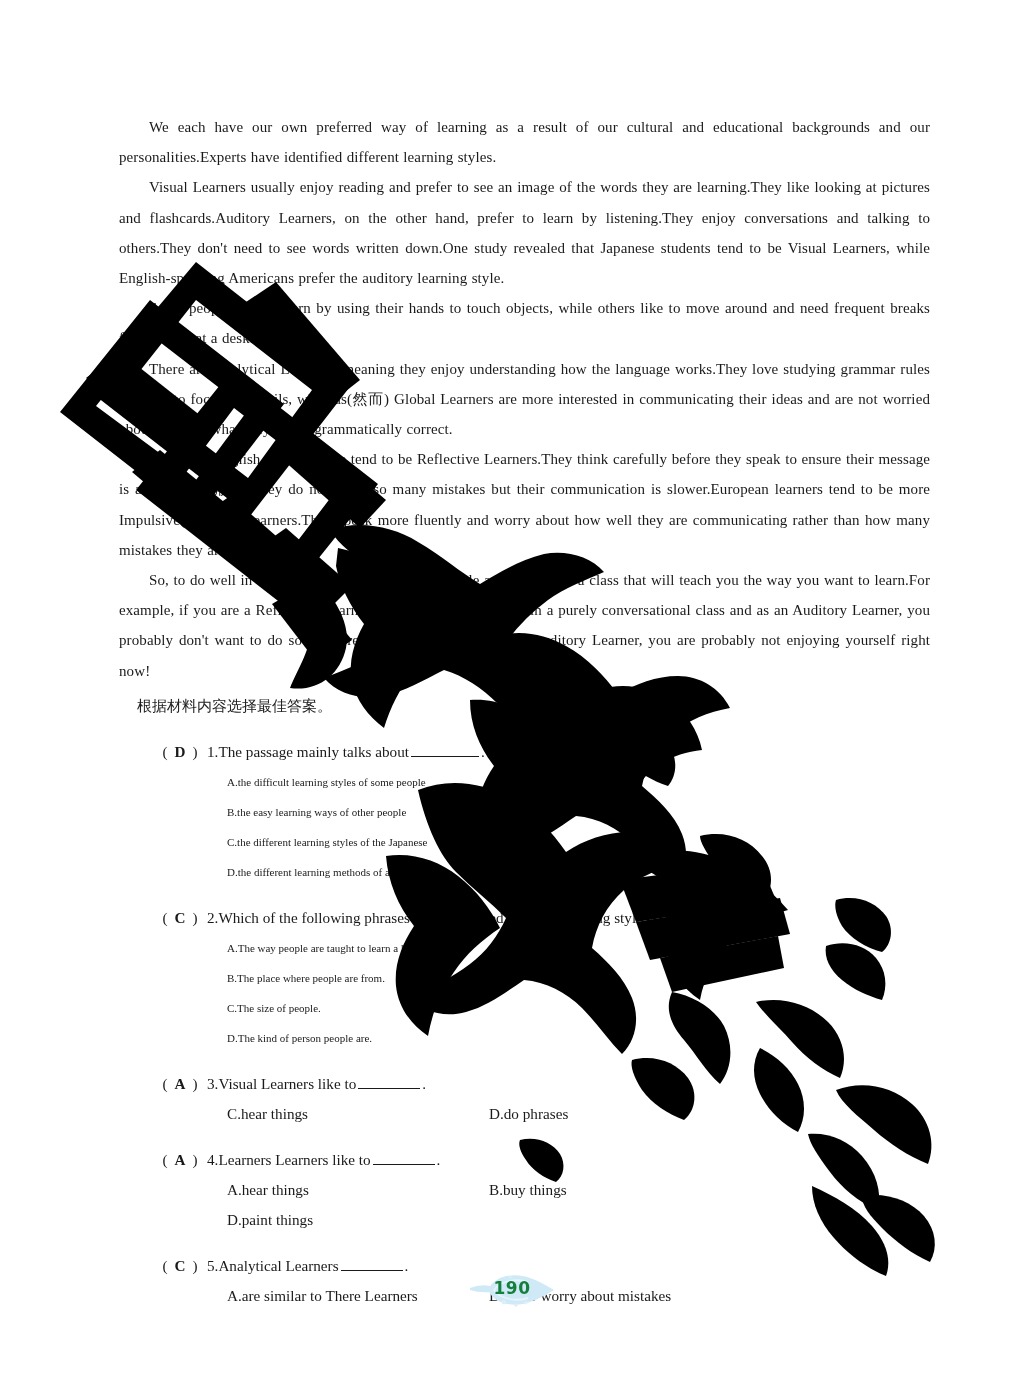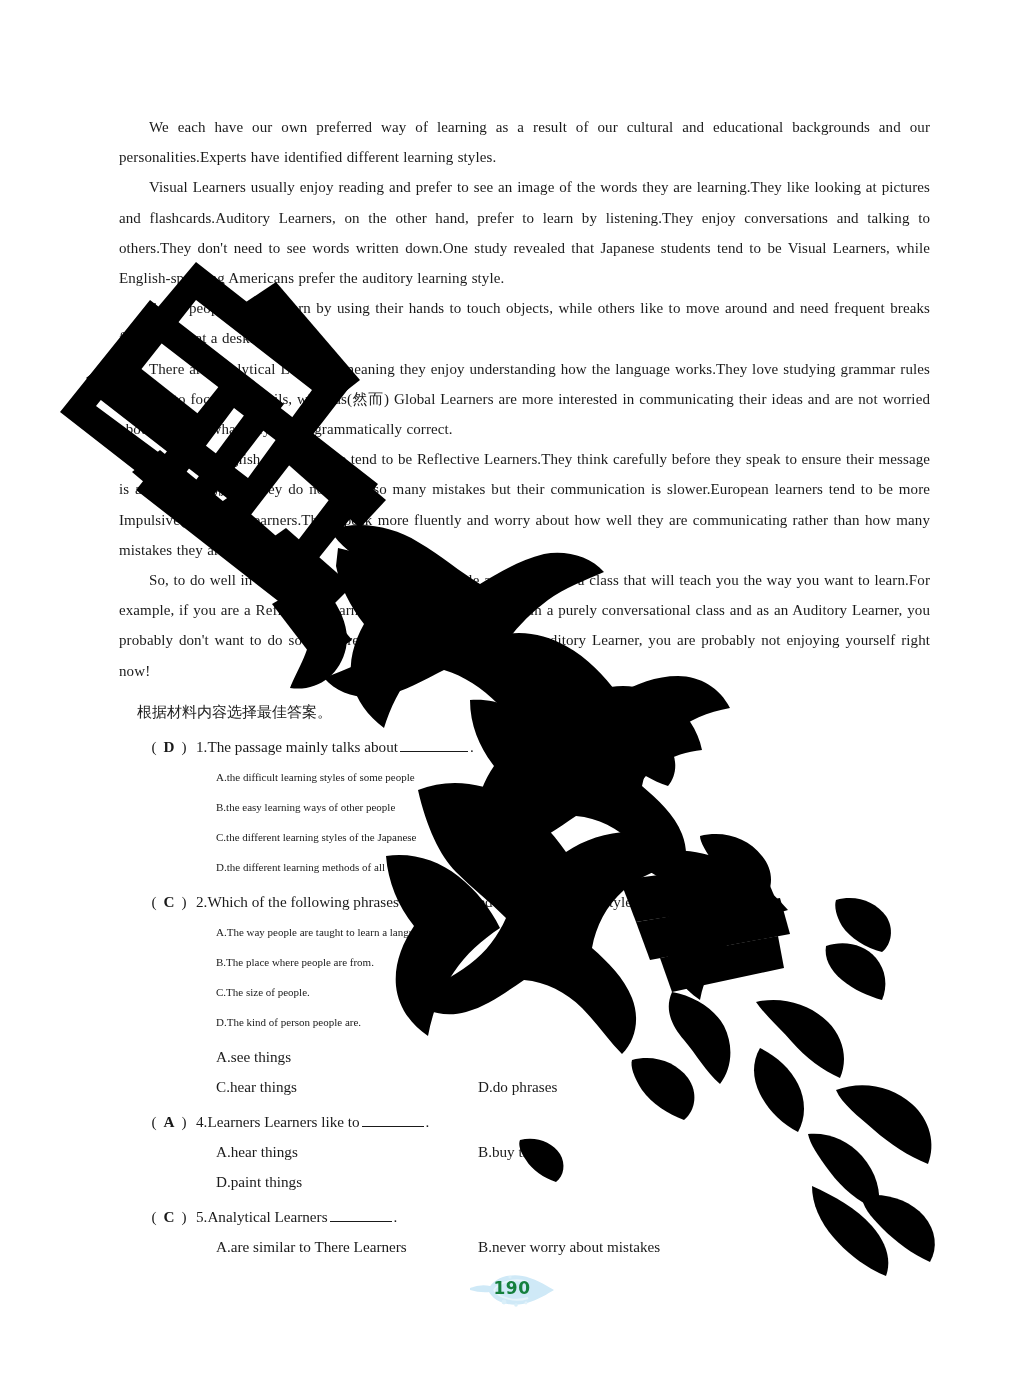--- a/index.html
+++ b/index.html
@@ -38,33 +38,33 @@
     text-align: justify;
     text-justify: inter-word;
     text-indent: 2em;
     letter-spacing: 0.1px;
     word-spacing: 0.5px;
   }
   .passage p:last-child { margin-bottom: 0; }
 
   
   .instruction {
-    margin: 11px 0 2px 0;
+    margin: 5px 0 2px 0;
     padding-left: 33px;
     font-family: "DejaVu Sans", "Liberation Sans", sans-serif;
     font-size: 15px;
     line-height: 30px;
     color: #222;
   }
 
   
   .questions {
     margin-top: 1px;
   }
-  .q-block { margin: 5px; }
+  .q-block { margin: 16px; }
 
   .q-stem {
     font-size: 15.2px;
     line-height: 30px;
     white-space: nowrap;
     padding-left: 33px;
   }
   .q-ans-box {
     display: inline-block;
     min-width: 54px;
@@ -186,23 +186,25 @@
         </div>
         <div class="opts-stack">
           <div class="opt">A.The way people are taught to learn a language.</div>
           <div class="opt">B.The place where people are from.</div>
           <div class="opt">C.The size of people.</div>
           <div class="opt">D.The kind of person people are.</div>
         </div>
       </div>
 
       <div class="q-block">
+        <div class="q-stem">
+          <span class="q-ans-box"><span class="paren">(</span><span class="q-ans-letter">A</span><span class="paren">)</span></span><span class="q-num">3.</span><span>Visual Learners like to</span><span class="blank-line blank-sm"></span><span>.</span>
+        </div>
         <div class="opts-grid">
           <div class="opt-row">
-            <div class="opt-col-a">A.see things</div>
           </div>
           <div class="opt-row">
             <div class="opt-col-a">C.hear things</div>
             <div class="opt-col-b">D.do phrases</div>
           </div>
         </div>
       </div>
 
       <div class="q-block">
         <div class="q-stem">

